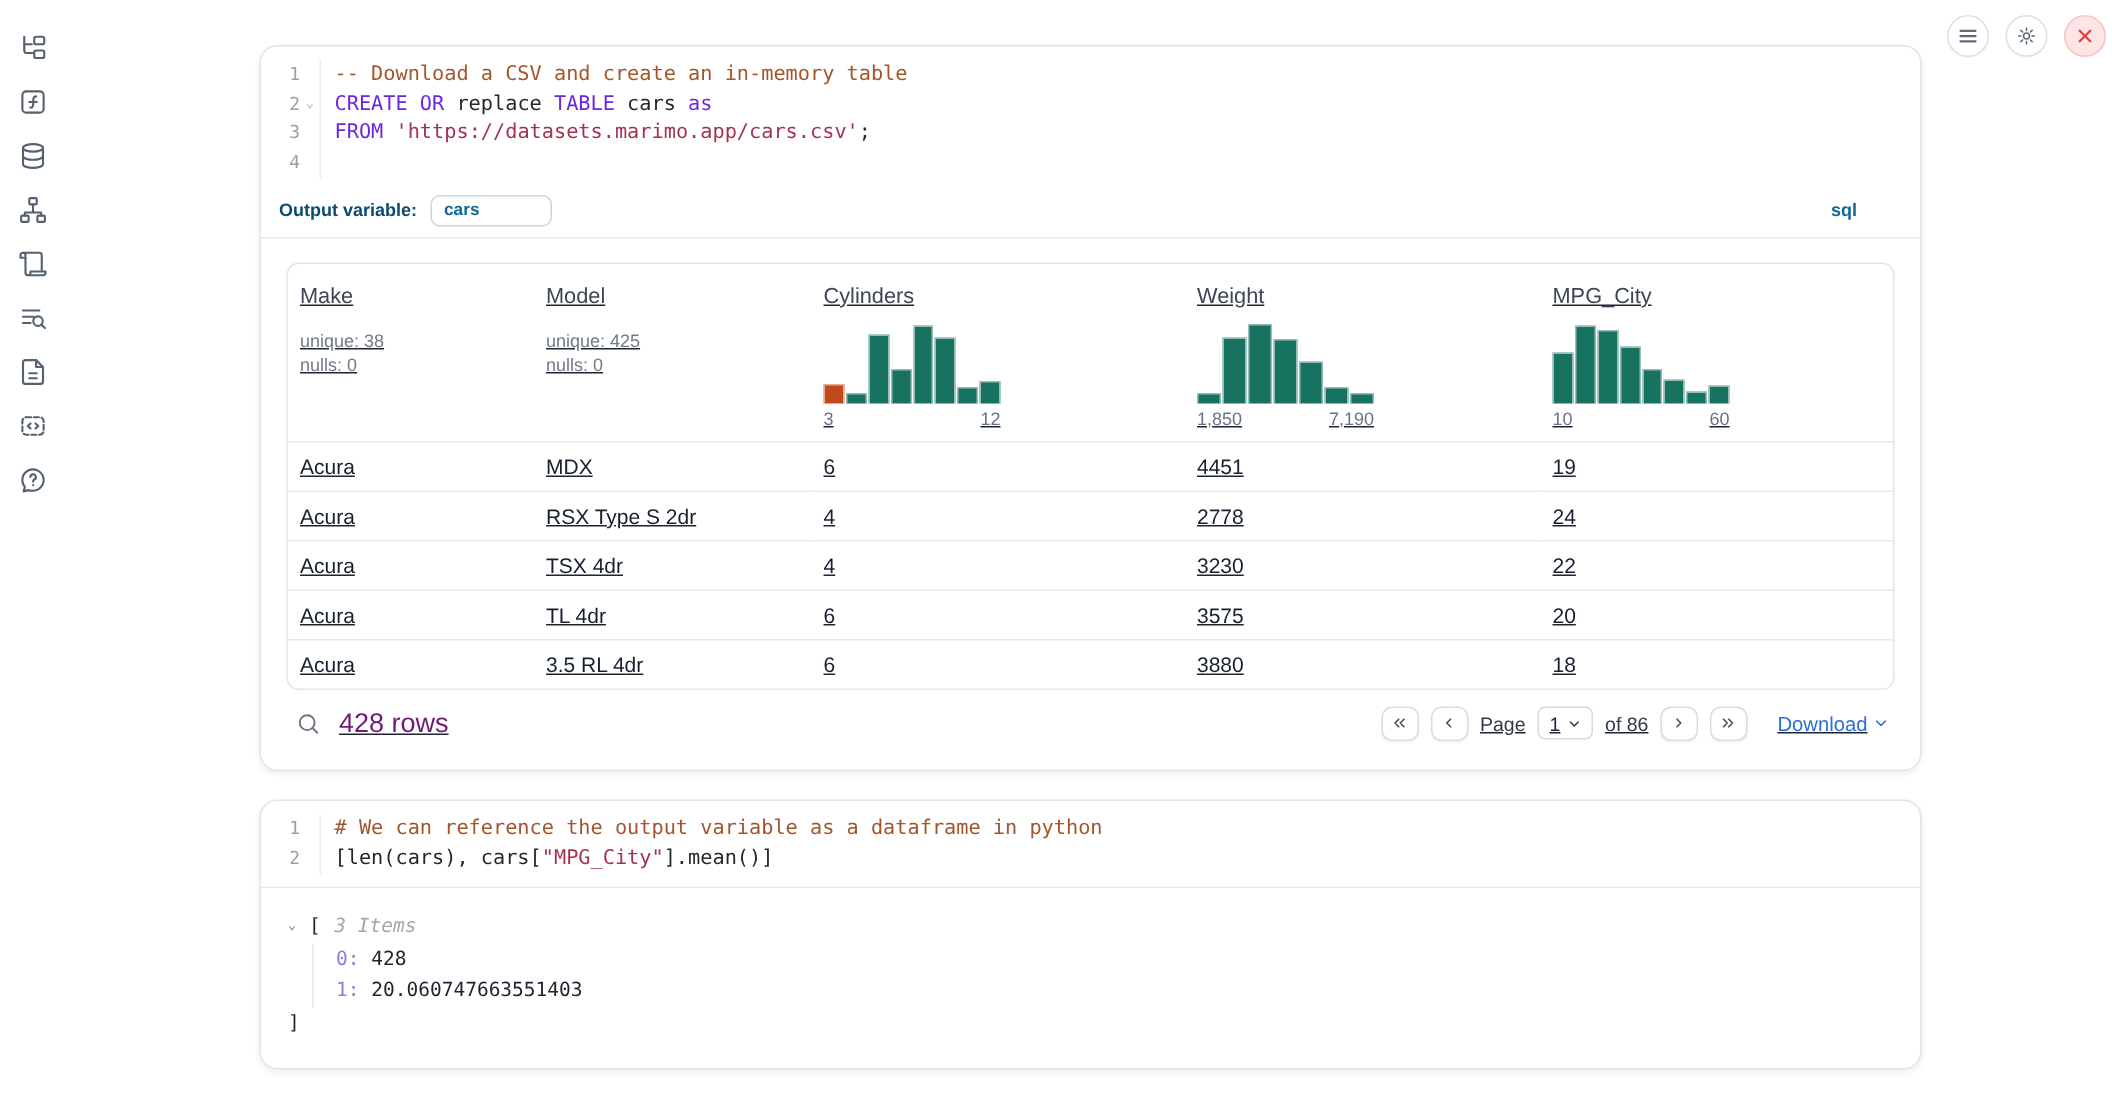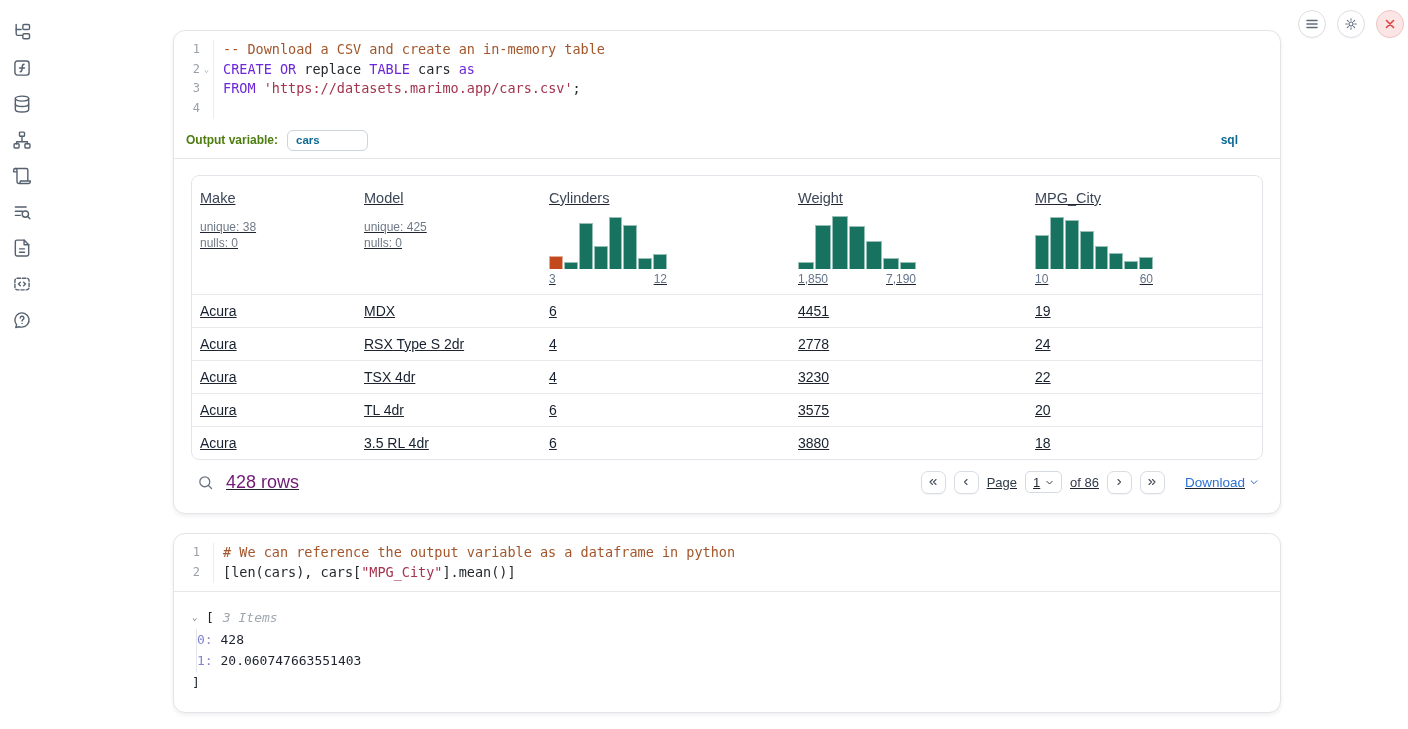--- a/index.html
+++ b/index.html
@@ -33,21 +33,21 @@
             border-right:1px solid #ececef; color:#9aa1ab; font-size:12px; }
   .gutter .ln { text-align:right; }
   .gutter .fold { width:13px; font-size:9px; color:#aab1b9; text-align:center; }
   .code { padding-left:9px; white-space:pre; color:#24292e; }
   .tok-keyword { color:#6d28d9; }
   .tok-comment { color:#a3562b; }
   .tok-string  { color:#a3344e; }
   .tok-plain   { color:#24292e; }
 
   .outputvar-row { display:flex; align-items:center; gap:9px; padding:3px 12px 7px; border-bottom:1px solid #e5e7ea; }
-  .outputvar-label { font-size:12px; font-weight:bold; color:#4d7c0f; }
+  .outputvar-label { font-size:12px; font-weight:bold; color:#0c4a6e; }
   .outputvar-input { width:81px; height:21px; border:1px solid #ccd4dc; border-radius:6px;
                      padding:0 8px; font-family:"Liberation Sans",sans-serif;
                      font-size:11.5px; font-weight:bold; color:#0e6994; outline:none; }
   .lang-badge { margin-left:auto; font-size:12px; font-weight:bold; color:#0e6994; padding-right:30px; }
 
   
   .cell-output { padding:16px 17px 9px;text-decoration:underline; }
   .table-card { border:1px solid #e2e5e9; border-radius:8px; overflow:hidden; }
   table { width:100%; border-collapse:collapse; table-layout:fixed; font-size:14px; color:#16202e; }
   thead th { text-align:left; vertical-align:top; padding:14px 8px 8px; font-weight:normal;
@@ -76,21 +76,21 @@
                    font-size:13.5px; cursor:pointer; }
   .download-link svg { width:10px; height:10px; }
 
   
   .tree-output { border-top:1px solid #e5e7ea; padding:15px 18px 18px; font-family:"DejaVu Sans Mono",monospace;
                  font-size:13px; line-height:21.8px; color:#1d2430; }
   .tree-head { display:flex; align-items:center; gap:2px; }
   .tree-chevron { font-size:9px; color:#6b7280; width:12px; }
   .bracket { color:#1d2430; }
   .items-label { font-style:italic; color:#a2a8b0; margin-left:7px; }
-  .tree-body { margin-left:4px; border-left:1px solid #e3e6ea; }
+  .tree-body { margin-left:16px; border-left:1px solid #e3e6ea; padding-left:15px; }
   .tree-entry .key { color:#8383d2; }
   .tree-entry .val { color:#1d2430; }
 </style>
 </head>
 <body>
 
 <aside class="sidebar">
   <div class="side-btn">
     <svg viewBox="0 0 24 24" fill="none" stroke="currentColor" stroke-width="1.7" stroke-linecap="round" stroke-linejoin="round">
       <path d="M5 3v11a2 2 0 0 0 2 2h5"></path>

